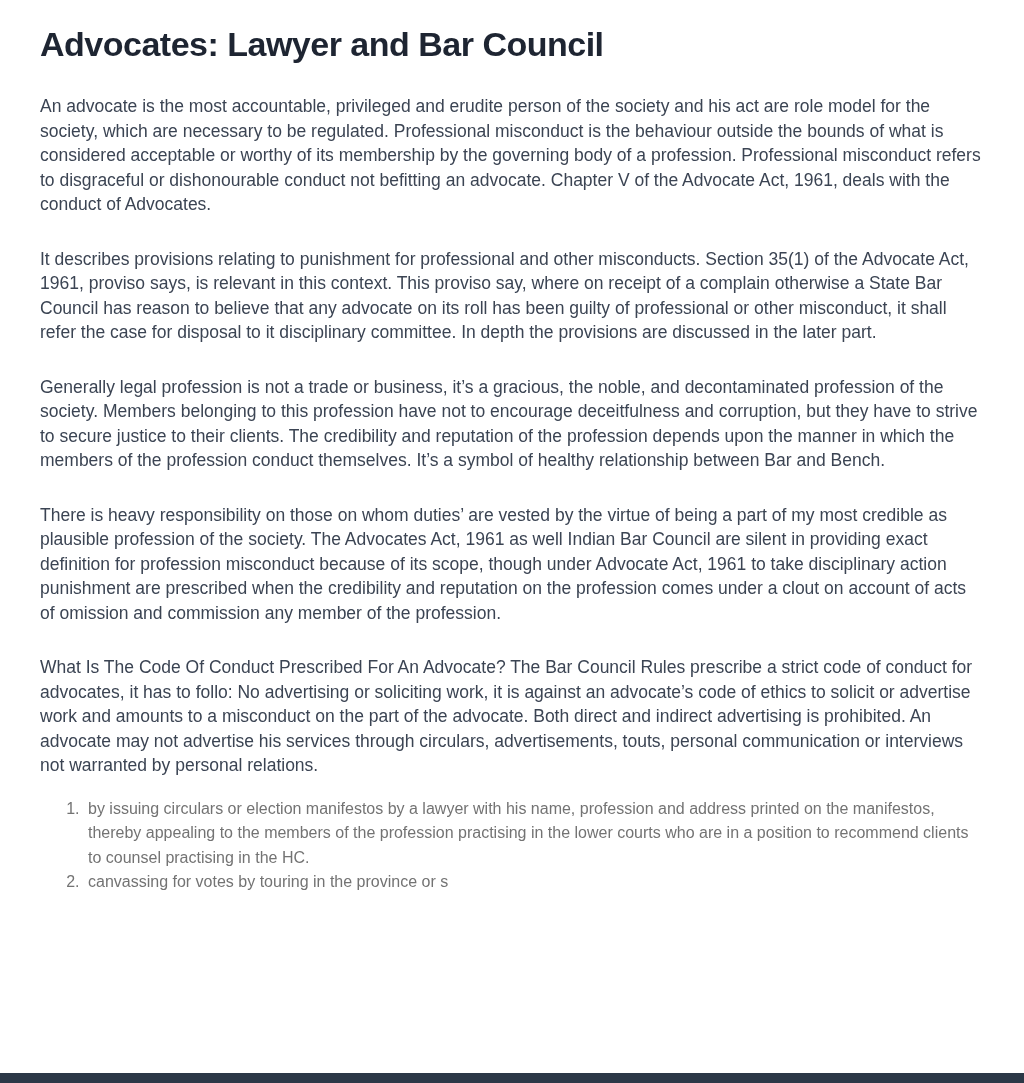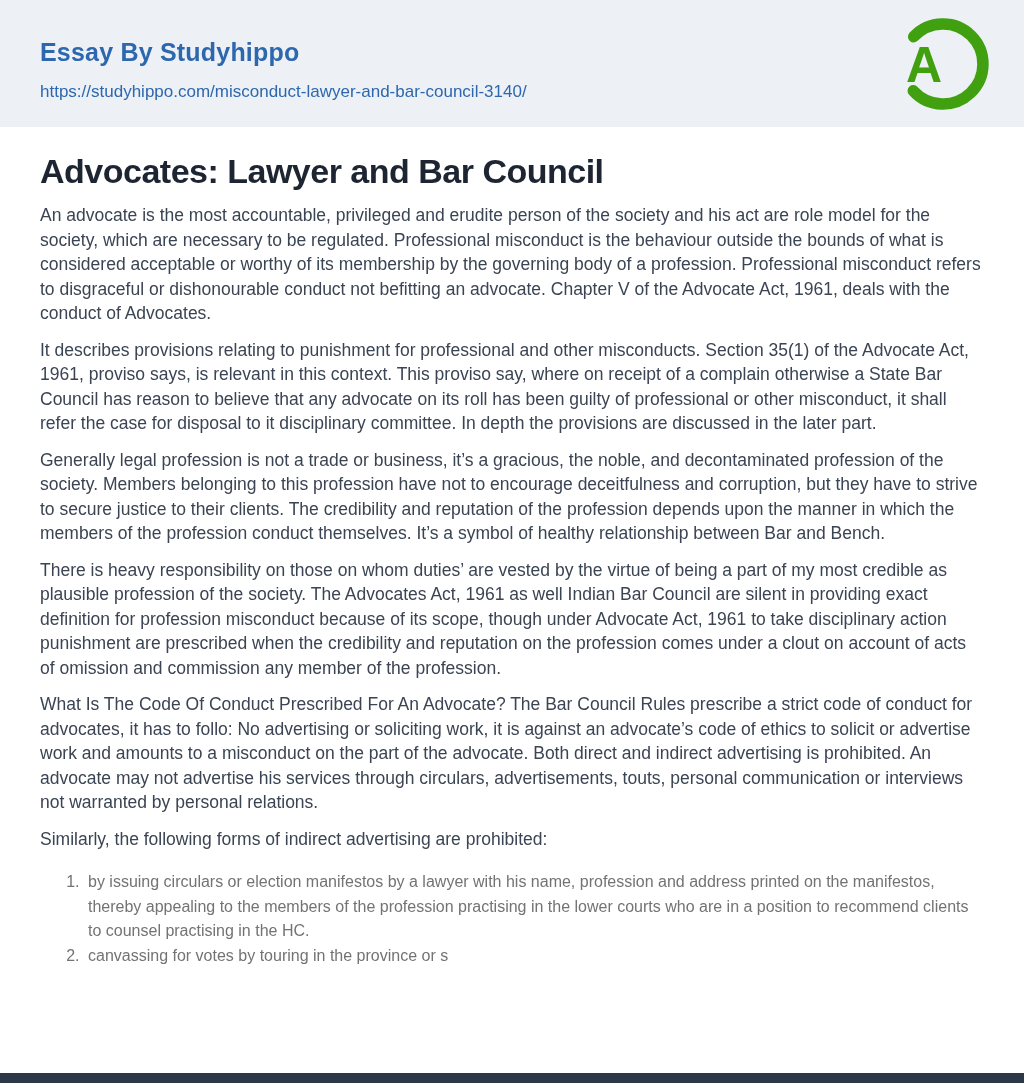--- a/index.html
+++ b/index.html
@@ -50,21 +50,21 @@
     font-weight: 800;
     letter-spacing: -0.5px;
     color: #1e2532;
   }
   .subtitle {
     margin-top: 14px;
     font-size: 17.5px;
     color: #3b4453;
   }
   .main p.para {
-    margin-top: 12px;
+    margin-top: 30px;
     font-size: 17.5px;
     line-height: 24.5px;
     color: #3b4453;
   }
   ol.adv-list {
     margin-top: 19px;
     padding-left: 44px;
     font-size: 16px;
     line-height: 24.5px;
     color: #737373;
@@ -75,43 +75,31 @@
     left: 0; right: 0; bottom: 0;
     height: 10px;
     background: #2c3847;
   }
 </style>
 </head>
 <body>
 
 <div class="page">
 
-  <div class="header">
-    <div class="byline">Essay By Studyhippo</div>
-    <a class="url" href="#">https://studyhippo.com/misconduct-lawyer-and-bar-council-3140/</a>
-
-    <div class="logo">
-      <svg viewBox="0 0 100 100" width="100" height="100" aria-hidden="true">
-        <path d="M 20.7 22.7 A 40 40 0 1 1 20.3 76.8" fill="none" stroke="#41a010" stroke-width="11.5" stroke-linecap="round"></path>
-        <text x="31" y="67.5" text-anchor="middle" font-family="Liberation Sans, sans-serif" font-size="50" font-weight="700" fill="#41a010">A</text>
-      </svg>
-    </div>
-  </div>
 
   <div class="main">
     <h1 class="title">Advocates: Lawyer and Bar Council</h1>
 
 
     <div id="paragraphs">
         <p class="para">An advocate is the most accountable, privileged and erudite person of the society and his act are role model for the society, which are necessary to be regulated. Professional misconduct is the behaviour outside the bounds of what is considered acceptable or worthy of its membership by the governing body of a profession. Professional misconduct refers to disgraceful or dishonourable conduct not befitting an advocate. Chapter V of the Advocate Act, 1961, deals with the conduct of Advocates.</p>
         <p class="para">It describes provisions relating to punishment for professional and other misconducts. Section 35(1) of the Advocate Act, 1961, proviso says, is relevant in this context. This proviso say, where on receipt of a complain otherwise a State Bar Council has reason to believe that any advocate on its roll has been guilty of professional or other misconduct, it shall refer the case for disposal to it disciplinary committee. In depth the provisions are discussed in the later part.</p>
         <p class="para">Generally legal profession is not a trade or business, it’s a gracious, the noble, and decontaminated profession of the society. Members belonging to this profession have not to encourage deceitfulness and corruption, but they have to strive to secure justice to their clients. The credibility and reputation of the profession depends upon the manner in which the members of the profession conduct themselves. It’s a symbol of healthy relationship between Bar and Bench.</p>
         <p class="para">There is heavy responsibility on those on whom duties’ are vested by the virtue of being a part of my most credible as plausible profession of the society. The Advocates Act, 1961 as well Indian Bar Council are silent in providing exact definition for profession misconduct because of its scope, though under Advocate Act, 1961 to take disciplinary action punishment are prescribed when the credibility and reputation on the profession comes under a clout on account of acts of omission and commission any member of the profession.</p>
         <p class="para">What Is The Code Of Conduct Prescribed For An Advocate? The Bar Council Rules prescribe a strict code of conduct for advocates, it has to follo: No advertising or soliciting work, it is against an advocate’s code of ethics to solicit or advertise work and amounts to a misconduct on the part of the advocate. Both direct and indirect advertising is prohibited. An advocate may not advertise his services through circulars, advertisements, touts, personal communication or interviews not warranted by personal relations.</p>
-        <p class="para">Similarly, the following forms of indirect advertising are prohibited:</p>
       </div>
 
     <ol class="adv-list" id="numbered-list">
         <li>by issuing circulars or election manifestos by a lawyer with his name, profession and address printed on the manifestos, thereby appealing to the members of the profession practising in the lower courts who are in a position to recommend clients to counsel practising in the HC.</li>
         <li>canvassing for votes by touring in the province or s</li>
       </ol>
   </div>
 
   <div class="footer-bar"></div>
 

